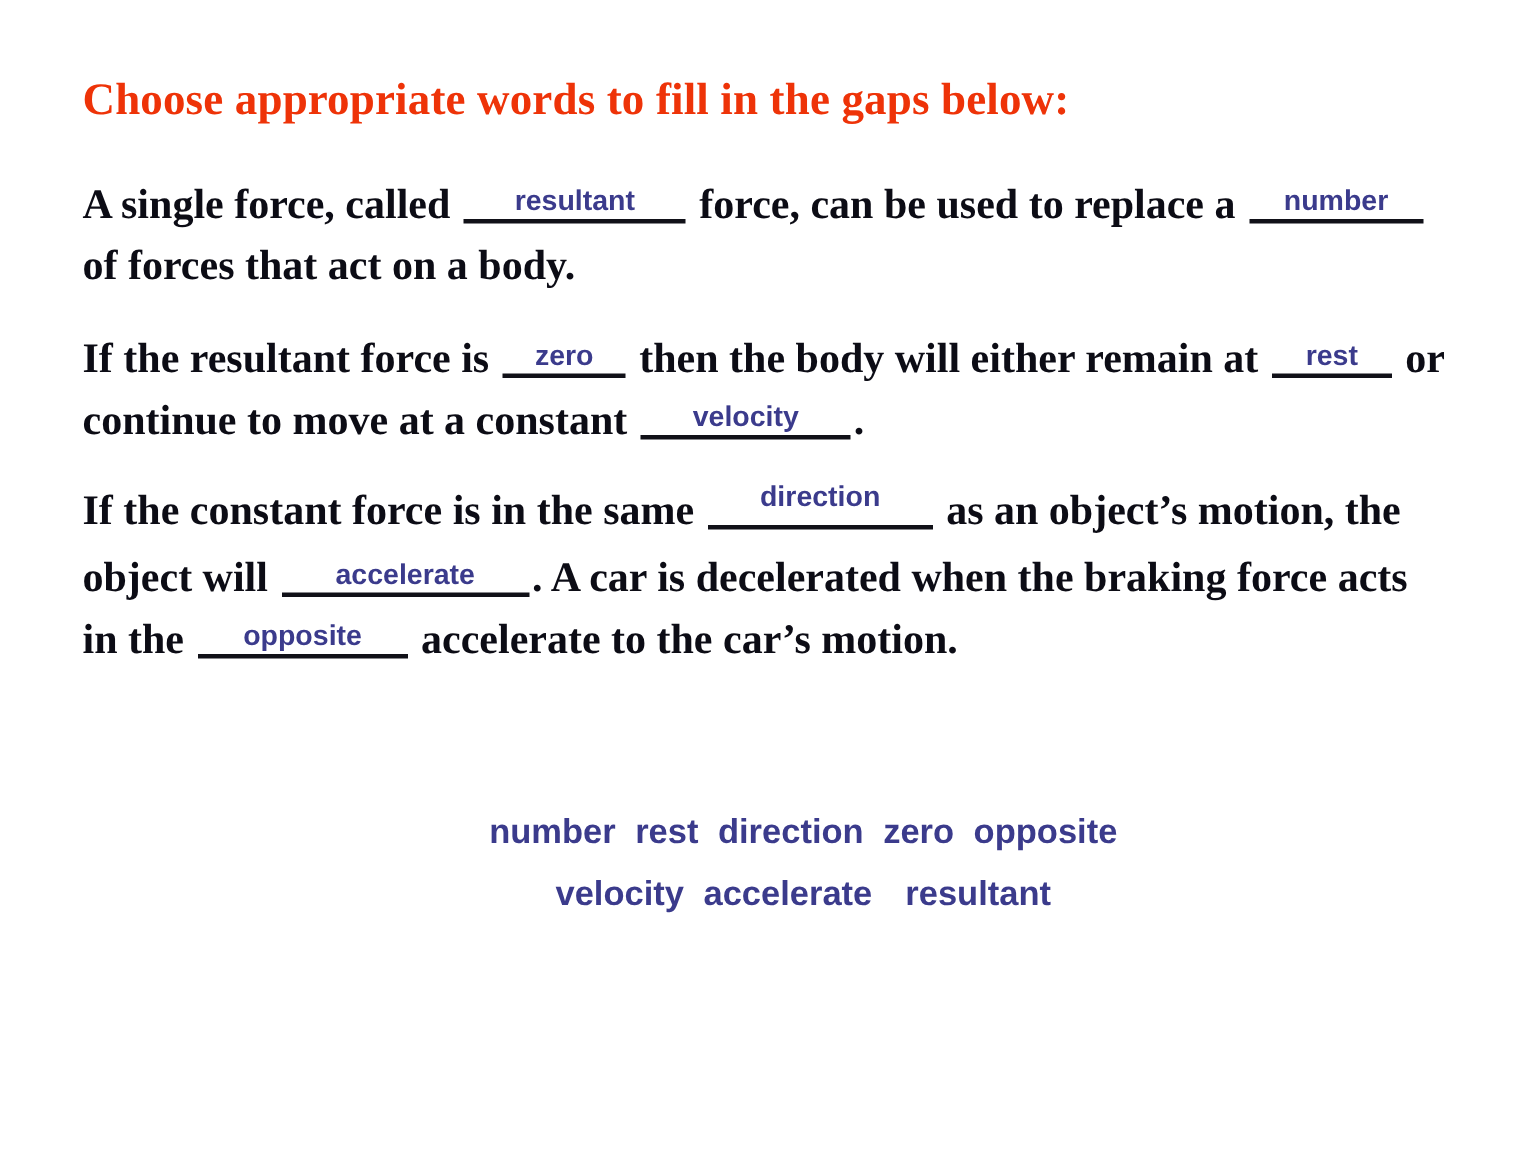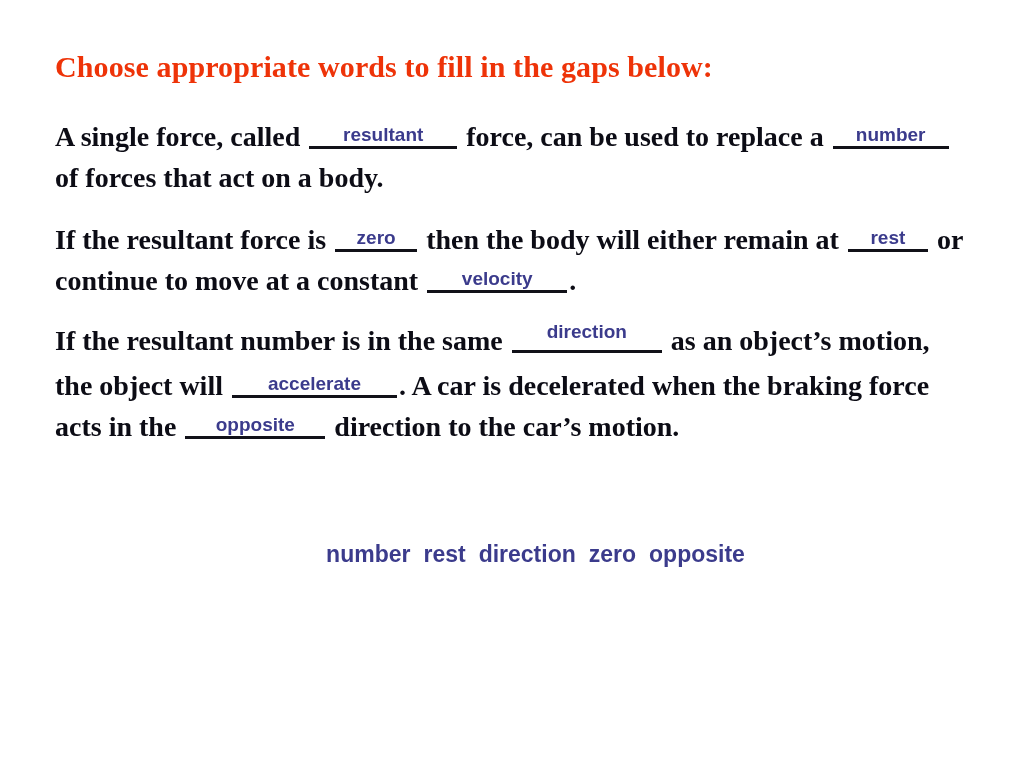--- a/index.html
+++ b/index.html
@@ -112,19 +112,20 @@
 </style>
 </head>
 <body>
 
 <div id="slide">
 
   <div id="title">Choose appropriate words to fill in the gaps below:</div>
 
   <div class="para" id="para2"><span>If the resultant force is </span><span class="blank w-zero">zero</span><span> then the body will either remain at </span><span class="blank w-rest">rest</span><span> or continue to move at a constant </span><span class="blank w-velocity">velocity</span><span>.</span></div>
   <div class="para" id="para1"><span>A single force, called </span><span class="blank w-resultant">resultant</span><span> force, can be used to replace a </span><span class="blank w-number">number</span><span> of forces that act on a body.</span></div>
-  <div class="para" id="para3"><span>If the resultant number is in the same </span><span class="blank w-direction">direction</span><span> as an object’s motion, the object will </span><span class="blank w-accelerate">accelerate</span><span>. A car is decelerated when the braking force acts in the </span><span class="blank w-opposite">opposite</span><span> direction to the car’s motion.</span></div>
+  <div class="para" id="para3"><span>If the constant force is in the same </span><span class="blank w-direction">direction</span><span> as an object’s motion, the object will </span><span class="blank w-accelerate">accelerate</span><span>. A car is decelerated when the braking force acts in the </span><span class="blank w-opposite">opposite</span><span> accelerate to the car’s motion.</span></div>
 
   <div id="word-selection">
     <div class="ws-row" id="ws-row-1"><span class="ws-word">number</span><span class="ws-gap-sm">&nbsp;</span><span class="ws-word">rest</span><span class="ws-gap-sm">&nbsp;</span><span class="ws-word">direction</span><span class="ws-gap-sm">&nbsp;</span><span class="ws-word">zero</span><span class="ws-gap-sm">&nbsp;</span><span class="ws-word">opposite</span></div>
+    <div class="ws-row" id="ws-row-2"><span class="ws-word">velocity</span><span class="ws-gap-sm">&nbsp;</span><span class="ws-word">accelerate</span><span class="ws-gap-lg">&nbsp;</span><span class="ws-word">resultant</span></div>
   </div>
 
 </div>
 
 </body></html>

